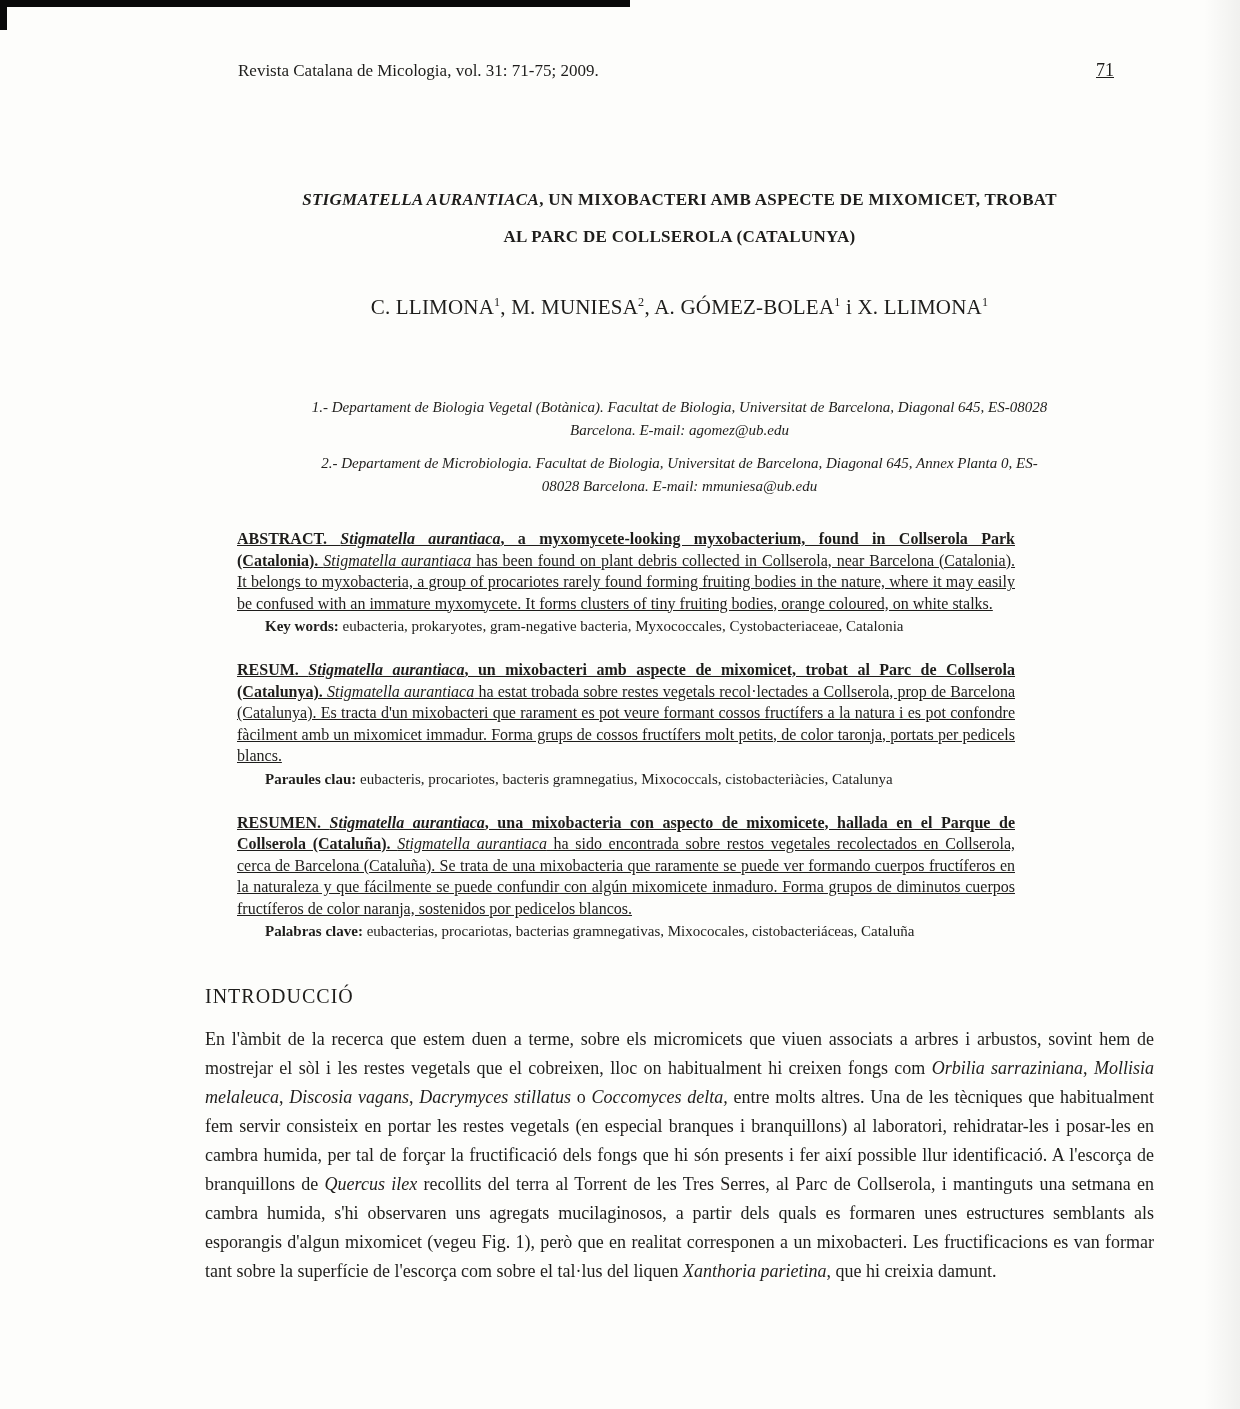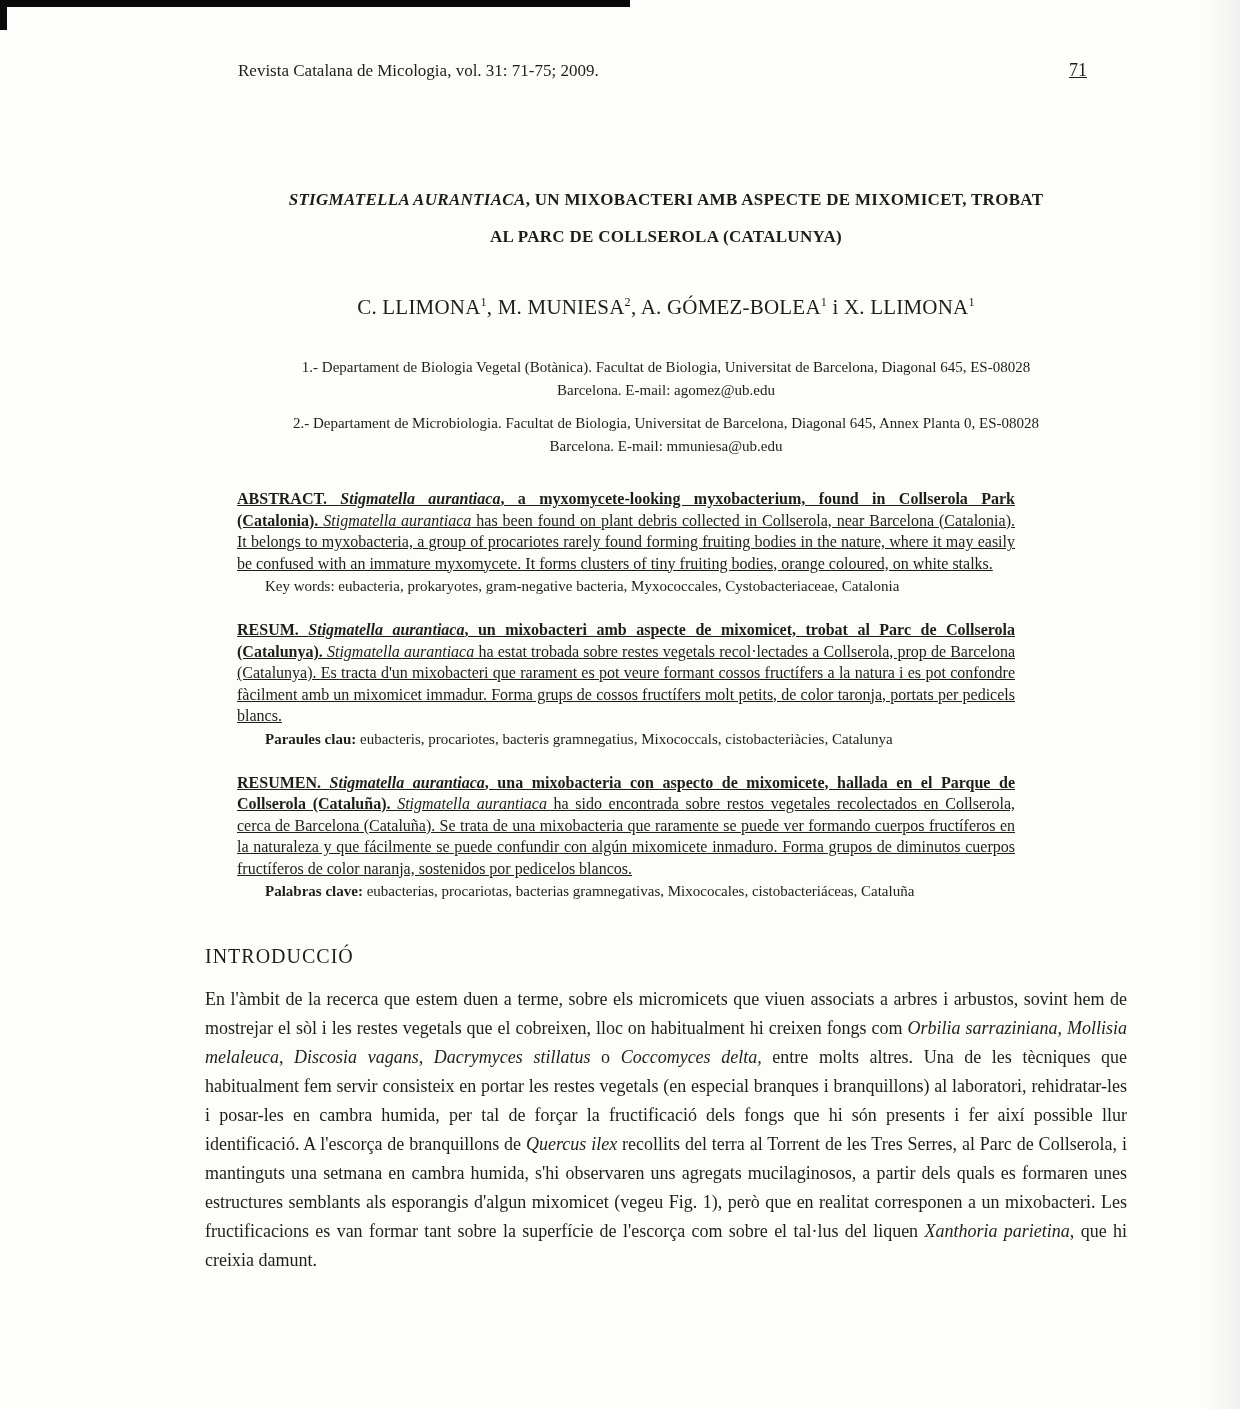--- a/index.html
+++ b/index.html
@@ -21,21 +21,21 @@
   .artifact-corner {
     position: absolute; top: 0; left: 0;
     width: 7px; height: 30px; background: #0a0a0a;
   }
   .scan-edge-right {
     position: absolute; top: 0; right: 0; bottom: 0;
     width: 36px;
     background: linear-gradient(to right, rgba(0,0,0,0), rgba(0,0,0,0.05));
     pointer-events: none;
   }
-  .content { padding: 60px 113px 0 205px; }
+  .content { padding: 60px 86px 0 205px; }
 
   .header {
     display: flex;
     justify-content: space-between;
     align-items: baseline;
     font-size: 17px;
   }
   .header .journal { margin-left: 33px; }
   .header .pagenum { margin-right: 40px; font-size: 18px; text-decoration: underline; }
 
@@ -50,21 +50,21 @@
   }
 
   .authors {
     margin-top: 40px;
     text-align: center;
     font-size: 21px;
     letter-spacing: 0.2px;
   }
   .authors sup, .title sup { font-size: 58%; }
 
-  .affiliations { margin-top: 36px; }
+  .affiliations { margin-top: 76px; font-style: italic; }
   .aff {
     max-width: 750px;
     margin: 0 auto 10px auto;
     text-align: center;
     font-size: 15px;
     line-height: 23px;
   }
 
   .abstracts { margin: 30px 0 0 32px; width: 778px; }
   .abs-block { margin-bottom: 23px; }
@@ -114,21 +114,21 @@
 
     <div class="affiliations">
       <p class="aff">1.- Departament de Biologia Vegetal (Botànica). Facultat de Biologia, Universitat de Barcelona, Diagonal 645, ES-08028 Barcelona. E-mail: agomez@ub.edu</p>
       <p class="aff">2.- Departament de Microbiologia. Facultat de Biologia, Universitat de Barcelona, Diagonal 645, Annex Planta 0, ES-08028 Barcelona. E-mail: mmuniesa@ub.edu</p>
     </div>
 
     <div class="abstracts">
 
       <div class="abs-block">
         <p class="abs-text"><span style="font-weight: bold;">ABSTRACT. </span><span style="font-style: italic; font-weight: bold;">Stigmatella aurantiaca</span><span style="font-weight: bold;">, a myxomycete-looking myxobacterium, found in Collserola Park (Catalonia). </span><span style="font-style: italic;">Stigmatella aurantiaca</span><span> has been found on plant debris collected in Collserola, near Barcelona (Catalonia). It belongs to myxobacteria, a group of procariotes rarely found forming fruiting bodies in the nature, where it may easily be confused with an immature myxomycete. It forms clusters of tiny fruiting bodies, orange coloured, on white stalks.</span></p>
-        <p class="keywords"><span style="font-weight: normal;">Key words: </span><span>eubacteria, prokaryotes, gram-negative bacteria, Myxococcales, Cystobacteriaceae, Catalonia</span></p>
+        <p class="keywords"><span style="font-weight: bold;">Key words: </span><span>eubacteria, prokaryotes, gram-negative bacteria, Myxococcales, Cystobacteriaceae, Catalonia</span></p>
       </div>
 
       <div class="abs-block">
         <p class="abs-text"><span style="font-weight: bold;">RESUM. </span><span style="font-style: italic; font-weight: bold;">Stigmatella aurantiaca</span><span style="font-weight: bold;">, un mixobacteri amb aspecte de mixomicet, trobat al Parc de Collserola (Catalunya). </span><span style="font-style: italic;">Stigmatella aurantiaca</span><span> ha estat trobada sobre restes vegetals recol·lectades a Collserola, prop de Barcelona (Catalunya). Es tracta d'un mixobacteri que rarament es pot veure formant cossos fructífers a la natura i es pot confondre fàcilment amb un mixomicet immadur. Forma grups de cossos fructífers molt petits, de color taronja, portats per pedicels blancs.</span></p>
         <p class="keywords"><span style="font-weight: bold;">Paraules clau: </span><span>eubacteris, procariotes, bacteris gramnegatius, Mixococcals, cistobacteriàcies, Catalunya</span></p>
       </div>
 
       <div class="abs-block">
         <p class="abs-text"><span style="font-weight: bold;">RESUMEN. </span><span style="font-style: italic; font-weight: bold;">Stigmatella aurantiaca</span><span style="font-weight: bold;">, una mixobacteria con aspecto de mixomicete, hallada en el Parque de Collserola (Cataluña). </span><span style="font-style: italic;">Stigmatella aurantiaca</span><span> ha sido encontrada sobre restos vegetales recolectados en Collserola, cerca de Barcelona (Cataluña). Se trata de una mixobacteria que raramente se puede ver formando cuerpos fructíferos en la naturaleza y que fácilmente se puede confundir con algún mixomicete inmaduro. Forma grupos de diminutos cuerpos fructíferos de color naranja, sostenidos por pedicelos blancos.</span></p>
         <p class="keywords"><span style="font-weight: bold;">Palabras clave: </span><span>eubacterias, procariotas, bacterias gramnegativas, Mixococales, cistobacteriáceas, Cataluña</span></p>

